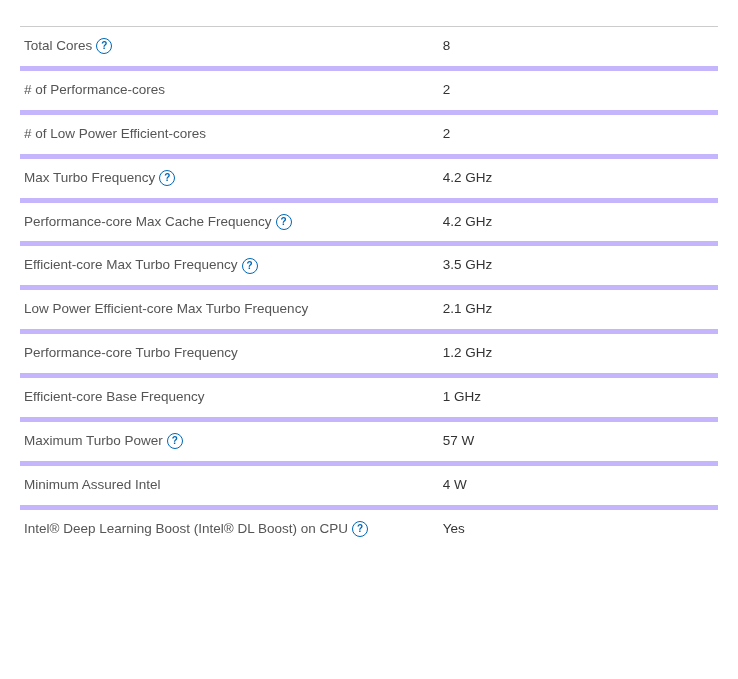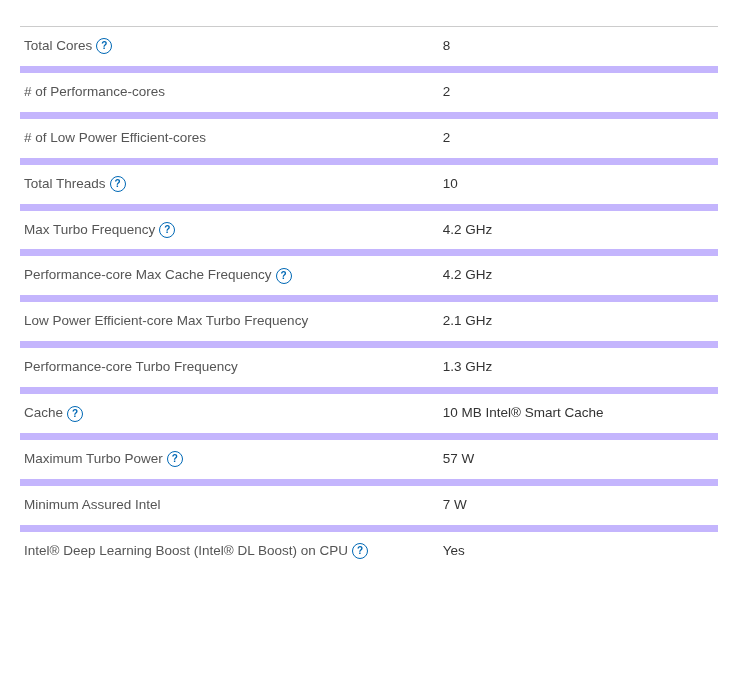--- a/index.html
+++ b/index.html
@@ -17,21 +17,21 @@
       color: #1a1a1a;
       padding-bottom: 10px;
       border-bottom: 1px solid #ccc;
       margin-bottom: 0;
     }
     .spec-table {
       width: 100%;
       border-collapse: collapse;
     }
     .spec-table tr {
-      border-bottom: 7px solid #c4b5fd;
+      border-bottom: 5px solid #c4b5fd;
     }
     .spec-table tr:last-child {
       border-bottom: none;
     }
     .spec-table td {
       padding: 10px 4px;
       vertical-align: middle;
       line-height: 1.4;
     }
     .spec-table td:first-child {
@@ -74,49 +74,49 @@
       </tr>
       <tr>
         <td><span># of Performance-cores</span></td>
         <td>2</td>
       </tr>
       <tr>
         <td><span># of Low Power Efficient-cores</span></td>
         <td>2</td>
       </tr>
       <tr>
-        <td><span>Total Threads</span><span class="help-icon" title="More information">?</span></td>
-        <td>10</td>
-      </tr>
-      <tr>
         <td><span>Max Turbo Frequency</span><span class="help-icon" title="More information">?</span></td>
         <td>4.2 GHz</td>
       </tr>
       <tr>
         <td><span>Performance-core Max Cache Frequency</span><span class="help-icon" title="More information">?</span></td>
         <td>4.2 GHz</td>
       </tr>
       <tr>
+        <td><span>Efficient-core Max Turbo Frequency</span><span class="help-icon" title="More information">?</span></td>
+        <td>3.5 GHz</td>
+      </tr>
+      <tr>
         <td><span>Low Power Efficient-core Max Turbo Frequency</span></td>
         <td>2.1 GHz</td>
       </tr>
       <tr>
         <td><span>Performance-core Turbo Frequency</span></td>
-        <td>1.3 GHz</td>
+        <td>1.2 GHz</td>
       </tr>
       <tr>
-        <td><span>Cache</span><span class="help-icon" title="More information">?</span></td>
-        <td>10 MB Intel® Smart Cache</td>
+        <td><span>Efficient-core Base Frequency</span></td>
+        <td>1 GHz</td>
       </tr>
       <tr>
         <td><span>Maximum Turbo Power</span><span class="help-icon" title="More information">?</span></td>
         <td>57 W</td>
       </tr>
       <tr>
         <td><span>Minimum Assured Intel</span></td>
-        <td>7 W</td>
+        <td>4 W</td>
       </tr>
       <tr>
         <td><span>Intel® Deep Learning Boost (Intel® DL Boost) on CPU</span><span class="help-icon" title="More information">?</span></td>
         <td>Yes</td>
       </tr>
     </tbody>
 </table>
 
 </body></html>

